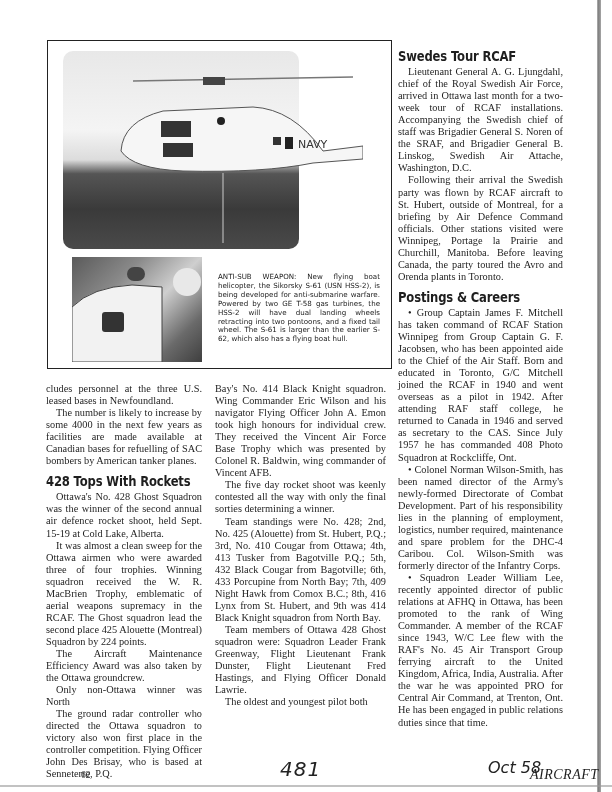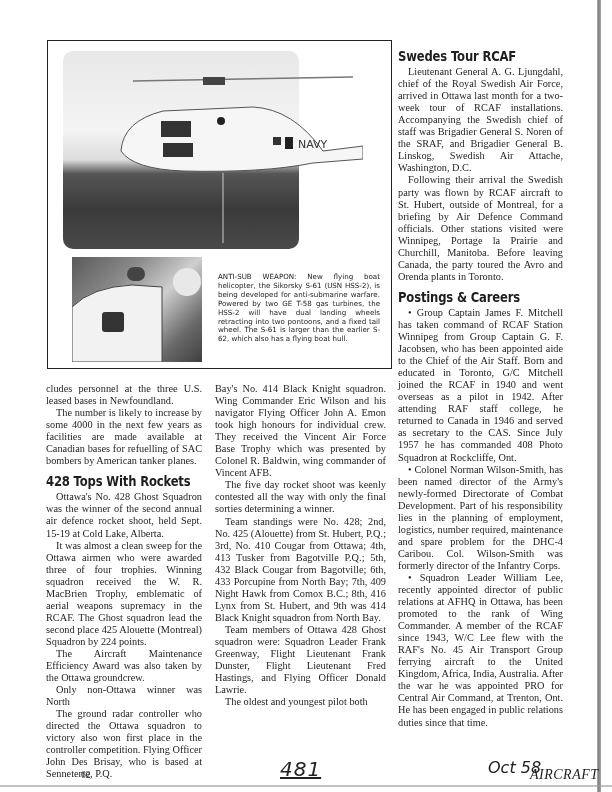--- a/index.html
+++ b/index.html
@@ -23,21 +23,21 @@
   .painting { position:absolute; left:63px; top:51px; width:236px; height:198px;
               background:
                 linear-gradient(180deg,#e8e8e8 0%,#f4f4f4 40%,#dcdcdc 55%,#555 62%,#3a3a3a 80%,#4a4a4a 100%); border-radius: 10px; }
   .photo { position:absolute; left:72px; top:257px; width:130px; height:105px;
            background:linear-gradient(135deg,#5a5a5a 0%,#8a8a8a 30%,#cfcfcf 55%,#6a6a6a 80%,#3f3f3f 100%); }
   .caption { position:absolute; left:218px; top:273px; width:162px;
              font-family:"DejaVu Sans", sans-serif; font-size:7.1px; line-height:8.9px; text-align:justify; color:#1a1a1a; }
 
   .folio { position:absolute; left:45px; top:770px; font-size:9.5px;padding-left:36px; }
   .handwritten { position:absolute; font-family:"DejaVu Sans", sans-serif; color:#222; font-style:italic; }
-  #hand-num { left:280px; top:757px; font-size:20px; font-weight:lighter; letter-spacing:1px;text-decoration:underline; }
+  #hand-num { left:280px; top:757px; font-size:20px; font-weight:lighter; letter-spacing:1px; }
   #hand-date { left:488px; top:758px; font-size:16px; }
   .running-title { position:absolute; left:530px; top:767px; font-size:14px; font-style:italic; letter-spacing:0.5px; }
 </style>
 </head>
 <body>
 
 <div class="page-edge"></div>
 
 <div class="figure-frame"></div>
 <div class="painting" title="Illustration of Sikorsky HSS-2 helicopter marked NAVY hovering over the sea">

